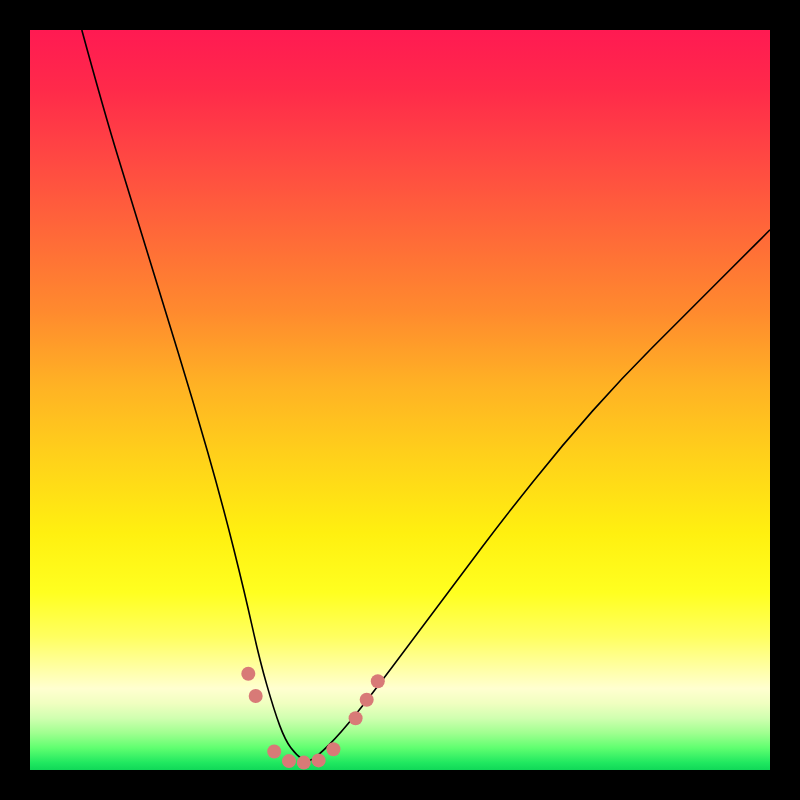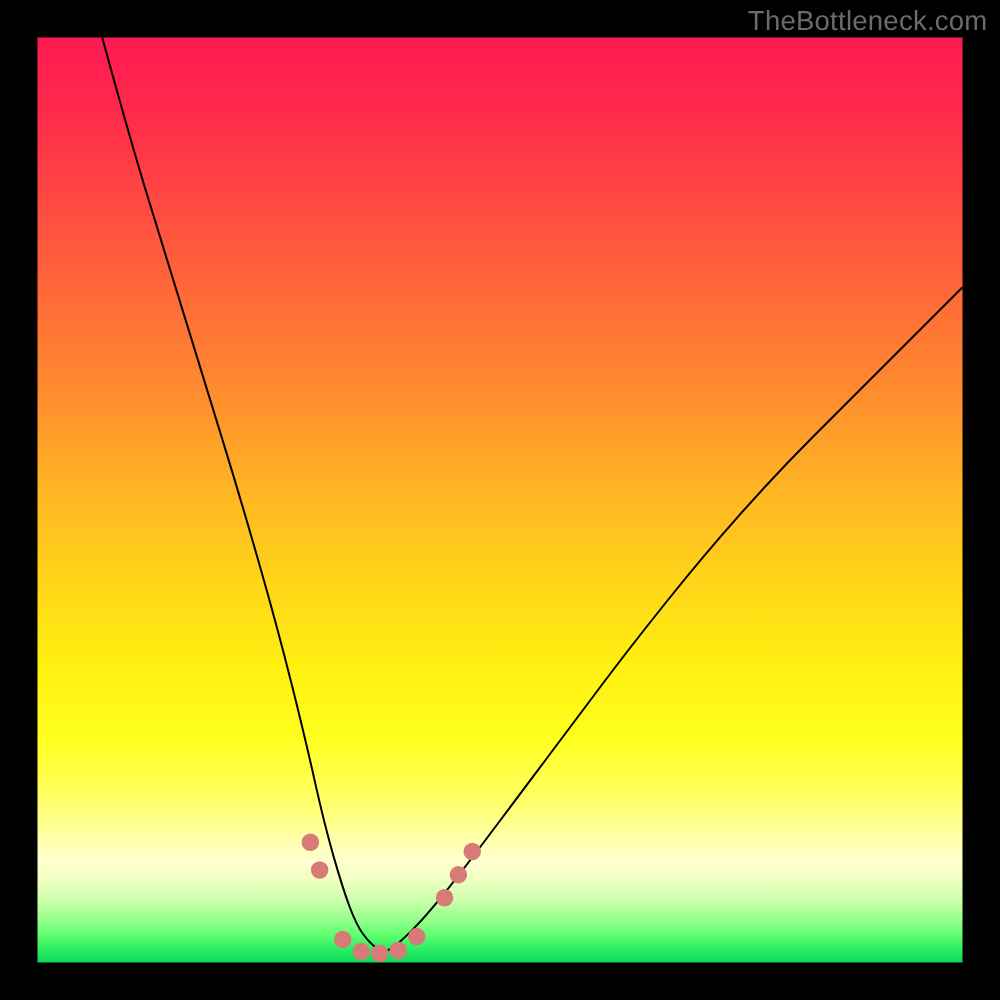--- a/index.html
+++ b/index.html
@@ -77,14 +77,13 @@
           <circle cx="259.00" cy="731.12" r="7" fill="#d87a77"></circle>
           <circle cx="273.80" cy="732.60" r="7" fill="#d87a77"></circle>
           <circle cx="288.60" cy="730.38" r="7" fill="#d87a77"></circle>
           <circle cx="303.40" cy="719.28" r="7" fill="#d87a77"></circle>
           <circle cx="325.60" cy="688.20" r="7" fill="#d87a77"></circle>
           <circle cx="336.70" cy="669.70" r="7" fill="#d87a77"></circle>
           <circle cx="347.80" cy="651.20" r="7" fill="#d87a77"></circle>
         </g>
     </svg>
   </div>
-  <div class="watermark">TheBottleneck.com</div>
 </div>
 
 </body></html>

